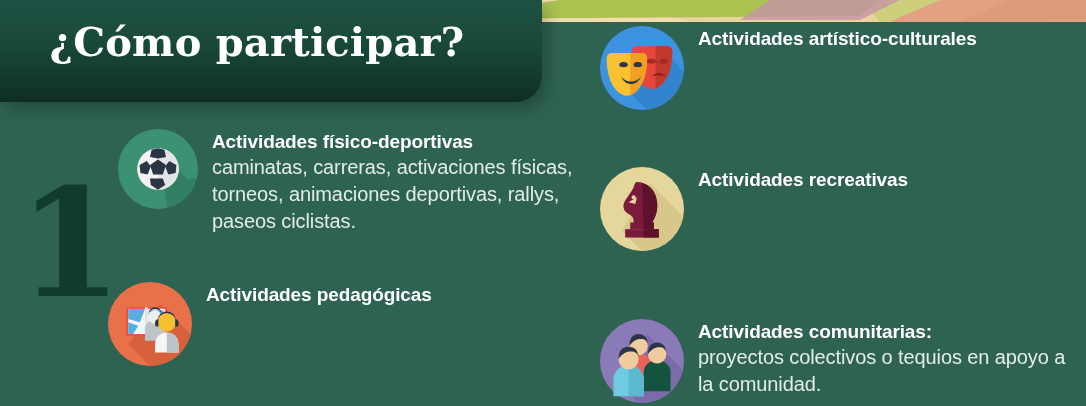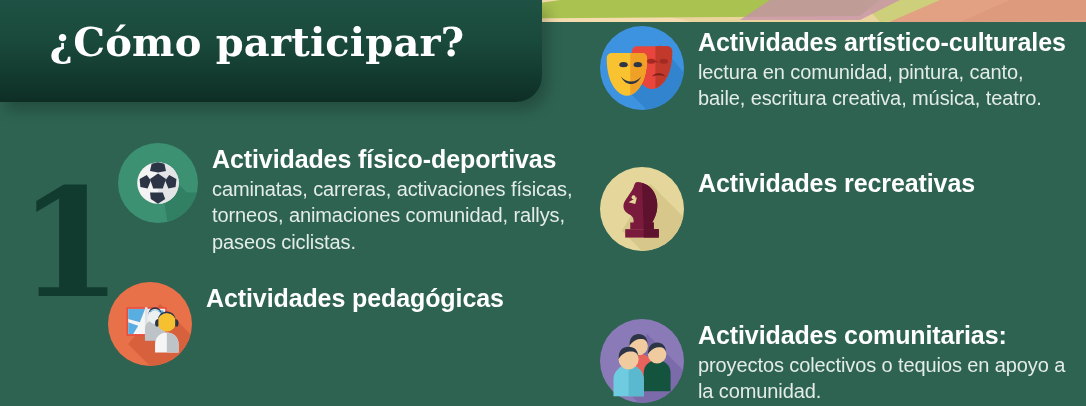--- a/index.html
+++ b/index.html
@@ -90,35 +90,35 @@
     height: 84px;
   }
   .icon-svg { display: block; width: 84px; height: 84px; }
   .item-text {
     margin-left: 14px;
     padding-top: 2px;
   }
   .item-title {
     color: #ffffff;
     font-weight: bold;
-    font-size: 25px;
+    font-size: 19px;
     line-height: 1.18;
     margin: 0 0 1px 0;
     letter-spacing: -0.1px;
   }
   .item-desc {
     color: #e3ece8;
     font-size: 20px;
     line-height: 1.33;
     margin: 0;
     letter-spacing: -0.1px;
   }
 
   
-  #item-deportivas { left: 118px; top: 143px; width: 470px; justify-content: flex-end; }
+  #item-deportivas { left: 118px; top: 129px; width: 470px; justify-content: flex-end; }
   #item-pedagogicas { left: 108px; top: 282px; width: 480px; }
   #item-artisticas  { left: 600px; top: 26px;  width: 470px; }
   #item-recreativas { left: 600px; top: 167px; width: 470px; text-align: right; }
   #item-comunitarias{ left: 600px; top: 283px; width: 470px; margin-top: 36px; }
 
   #item-deportivas .icon-wrap,
   #item-deportivas .icon-svg { width: 80px; height: 80px; }
 </style>
 </head>
 <body>
@@ -166,21 +166,21 @@
         <path d="M50 24 a26 26 0 0 1 26 26 a26 26 0 0 1 -26 26 z" fill="#e2e4e6"></path>
         <polygon points="50,38 60,45 56,57 44,57 40,45" fill="#2b3546"></polygon>
         <polygon points="50,24 58,26 60,35 50,37 40,35 42,26" fill="#2b3546"></polygon>
         <polygon points="27,45 36,40 41,47 37,57 28,55" fill="#2b3546"></polygon>
         <polygon points="73,45 64,40 59,47 63,57 72,55" fill="#2b3546"></polygon>
         <polygon points="40,62 56,62 59,70 50,76 41,70" fill="#2b3546"></polygon>
       </svg>
     </div>
     <div class="item-text">
       <p class="item-title">Actividades físico-deportivas</p>
-      <p class="item-desc">caminatas, carreras, activaciones físicas, torneos, animaciones comunidad, rallys, paseos ciclistas.</p>
+      <p class="item-desc">caminatas, carreras, activaciones físicas, torneos, animaciones deportivas, rallys, paseos ciclistas.</p>
     </div>
   </div>
 
   <div class="item" id="item-pedagogicas">
     <div class="icon-wrap">
       <svg class="icon-svg" viewBox="0 0 100 100" xmlns="http://www.w3.org/2000/svg">
         <defs>
             <clipPath id="clipB">
               <circle cx="50" cy="50" r="50"></circle>
             </clipPath>
@@ -239,21 +239,20 @@
         <path d="M36 32 l14 0 c4 0 6 3 6 7 c0 16 -4 30 -12 38 c-3 3 -5 4 -8 5 z" fill="#f0a125"></path>
         <path d="M22 48 c3 -5 10 -5 13 0 c-4 -3 -9 -3 -13 0 z" fill="#e8453c"></path>
         <path d="M39 48 c3 -5 10 -5 13 0 c-4 -3 -9 -3 -13 0 z" fill="#e8453c"></path>
         <ellipse cx="28" cy="46" rx="5" ry="3" fill="#2b3546"></ellipse>
         <ellipse cx="45" cy="46" rx="5" ry="3" fill="#2b3546"></ellipse>
         <path d="M25 60 c6 8 18 8 24 0 c-5 12 -19 12 -24 0 z" fill="#2b3546"></path>
       </svg>
     </div>
     <div class="item-text">
       <p class="item-title">Actividades artístico-culturales</p>
-      <p class="item-desc">lectura en comunidad, pintura, canto, baile, escritura creativa, música, teatro.</p>
     </div>
   </div>
 
   <div class="item" id="item-recreativas">
     <div class="icon-wrap">
       <svg class="icon-svg" viewBox="0 0 100 100" xmlns="http://www.w3.org/2000/svg">
         <defs>
             <clipPath id="clipD">
               <circle cx="50" cy="50" r="50"></circle>
             </clipPath>

